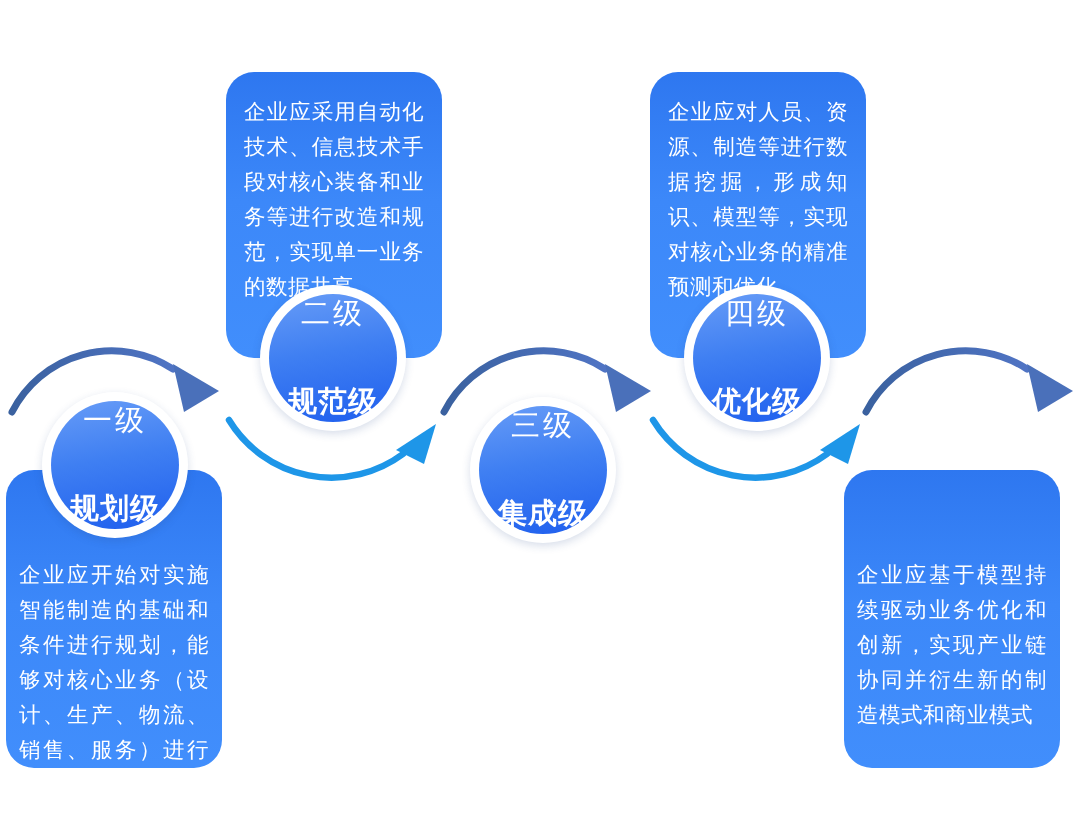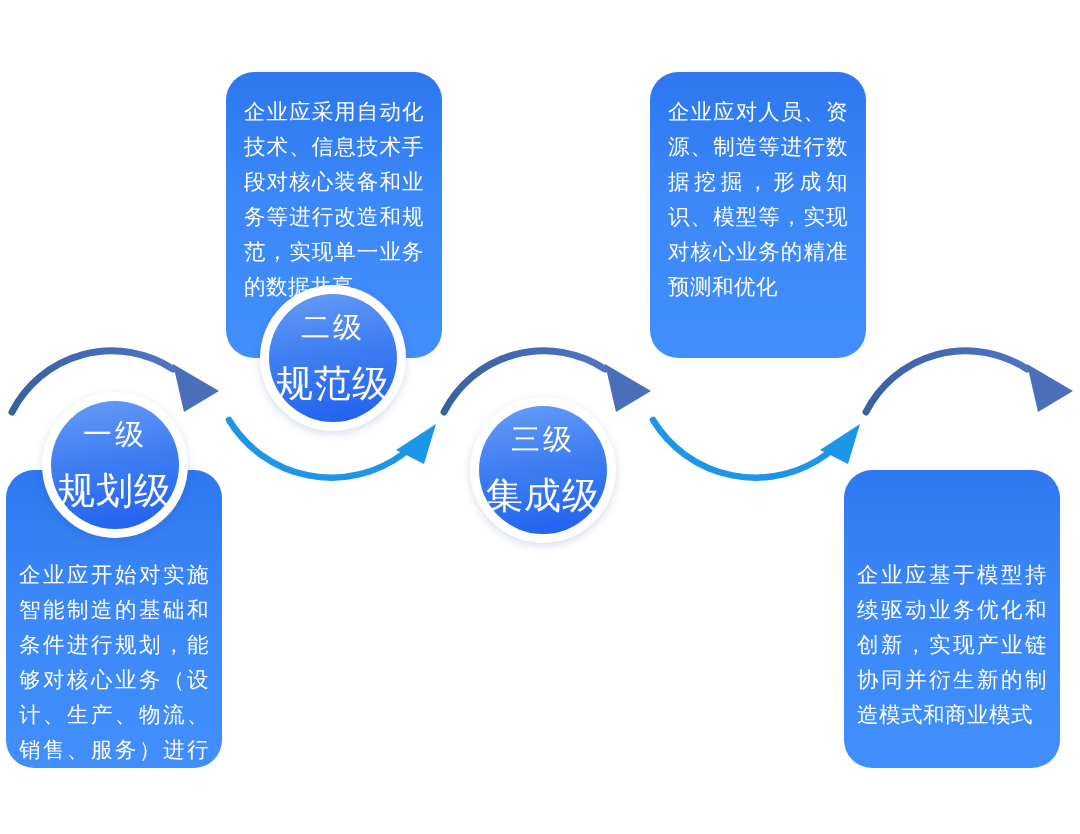--- a/index.html
+++ b/index.html
@@ -38,31 +38,31 @@
   
   .circle {
     position: absolute; width: 146px; height: 146px; border-radius: 50%;
     background: #ffffff; z-index: 3;
     display: flex; align-items: center; justify-content: center;
     box-shadow: 0 3px 8px rgba(40, 70, 140, 0.18);
   }
   .circle-inner {
     width: 128px; height: 128px; border-radius: 50%;
     background: linear-gradient(170deg, #679cf7 0%, #3f7ff2 45%, #1f5fee 100%);
-    display: flex; flex-direction: column; align-items: center; justify-content: center;
+    display: flex; flex-direction: column; align-items: center; justify-content: space-between;
     gap: 11px; color: #ffffff;
   }
   #circle-1 { left: 42px;  top: 392px; }
   #circle-2 { left: 260px; top: 285px; }
   #circle-3 { left: 470px; top: 397px; }
   #circle-4 { left: 684px; top: 285px; }
   #circle-5 { left: 896px; top: 397px; }
 
   .lvl   { font-size: 29px; font-weight: 400; letter-spacing: 3px; }
-  .grade { font-size: 37px; font-weight: 400; letter-spacing: 1px; }
+  .grade { font-size: 29px; font-weight: 700; letter-spacing: 1px; }
 </style>
 </head>
 <body>
 
 <div class="stage">
 
   <svg class="arcs" width="1080" height="834" viewBox="0 0 1080 834">
     <defs>
       <linearGradient id="darkArcGrad" x1="0" y1="0" x2="1" y2="0">
         <stop offset="0" stop-color="#3a619f"></stop>
@@ -127,15 +127,21 @@
     </div>
   </div>
 
   <div class="circle" id="circle-3">
     <div class="circle-inner">
       <span class="lvl">三级</span>
       <span class="grade">集成级</span>
     </div>
   </div>
 
+  <div class="circle" id="circle-4">
+    <div class="circle-inner">
+      <span class="lvl">四级</span>
+      <span class="grade">优化级</span>
+    </div>
+  </div>
 
 
 </div>
 
 </body></html>

